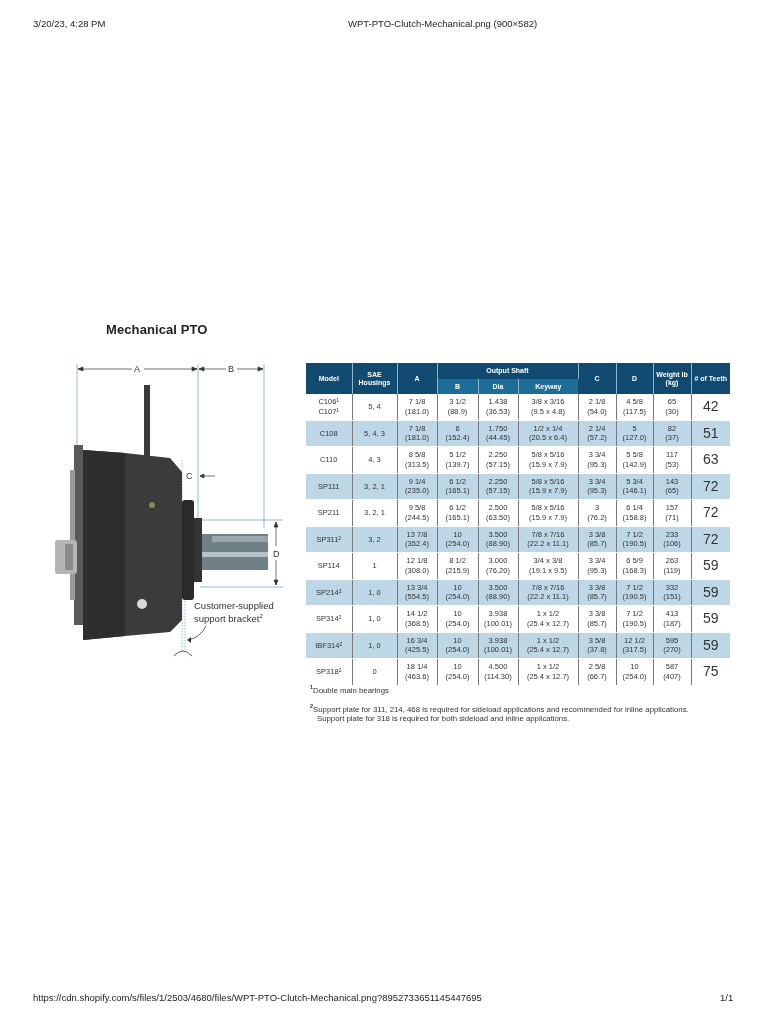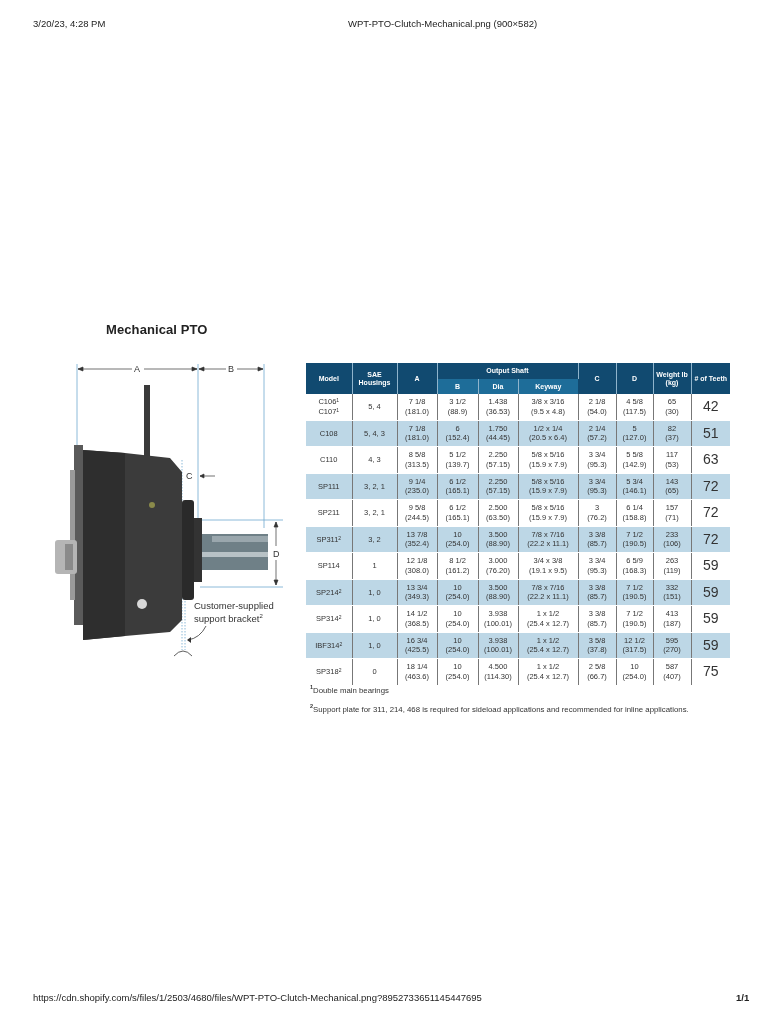--- a/index.html
+++ b/index.html
@@ -2,21 +2,21 @@
 <html><head>
 <meta charset="utf-8">
 <style>
   html, body { margin:0; padding:0; }
   body { width:768px; height:1024px; background:#ffffff; position:relative; overflow:hidden; font-family:"Liberation Sans", sans-serif; color:#222; }
   .print-header { position:absolute; top:18px; left:0; width:768px; height:14px; font-size:9.5px; color:#222; }
   .print-header .date { position:absolute; left:33px; top:0; }
   .print-header .title { position:absolute; left:348px; top:0; }
   .print-footer { position:absolute; top:992px; left:0; width:768px; height:14px; font-size:9.5px; color:#222; }
   .print-footer .url { position:absolute; left:33px; top:0; }
-  .print-footer .page { position:absolute; left:736px; top:0;font-weight:bold; }
+  .print-footer .page { position:absolute; left:720px; top:0; }
 
   .doc-title { position:absolute; left:106px; top:322px; font-size:13px; font-weight:bold; color:#222; letter-spacing:0.1px; }
 
   
   .diagram { position:absolute; left:40px; top:350px; width:260px; height:310px; }
   .diagram svg { position:absolute; left:0; top:0; }
   .callout { position:absolute; left:194px; top:600px; font-size:9.5px; color:#333; line-height:11px; }
   .callout sup { font-size:6px; }
 
   
@@ -213,32 +213,32 @@
         <td><span>7/8 x 7/16</span><br><span>(22.2 x 11.1)</span></td>
         <td><span>3 3/8</span><br><span>(85.7)</span></td>
         <td><span>7 1/2</span><br><span>(190.5)</span></td>
         <td><span>233</span><br><span>(106)</span></td>
         <td class="teeth">72</td>
       </tr>
       <tr>
         <td><span>SP114</span><sup></sup></td>
         <td>1</td>
         <td><span>12 1/8</span><br><span>(308.0)</span></td>
-        <td><span>8 1/2</span><br><span>(161.2)</span></td>
+        <td><span>8 1/2</span><br><span>(215.9)</span></td>
         <td><span>3.000</span><br><span>(76.20)</span></td>
         <td><span>3/4 x 3/8</span><br><span>(19.1 x 9.5)</span></td>
         <td><span>3 3/4</span><br><span>(95.3)</span></td>
         <td><span>6 5/9</span><br><span>(168.3)</span></td>
         <td><span>263</span><br><span>(119)</span></td>
         <td class="teeth">59</td>
       </tr>
       <tr class="alt">
         <td><span>SP214</span><sup>2</sup></td>
         <td>1, 0</td>
-        <td><span>13 3/4</span><br><span>(349.3)</span></td>
+        <td><span>13 3/4</span><br><span>(554.5)</span></td>
         <td><span>10</span><br><span>(254.0)</span></td>
         <td><span>3.500</span><br><span>(88.90)</span></td>
         <td><span>7/8 x 7/16</span><br><span>(22.2 x 11.1)</span></td>
         <td><span>3 3/8</span><br><span>(85.7)</span></td>
         <td><span>7 1/2</span><br><span>(190.5)</span></td>
         <td><span>332</span><br><span>(151)</span></td>
         <td class="teeth">59</td>
       </tr>
       <tr>
         <td><span>SP314</span><sup>2</sup></td>
@@ -274,19 +274,19 @@
         <td><span>2 5/8</span><br><span>(66.7)</span></td>
         <td><span>10</span><br><span>(254.0)</span></td>
         <td><span>587</span><br><span>(407)</span></td>
         <td class="teeth">75</td>
       </tr>
     </tbody>
 </table>
 
 <div class="footnotes">
   <p><sup>1</sup><span>Double main bearings</span></p>
-  <p><sup>2</sup><span>Support plate for 311, 214, 468 is required for sideload applications and recommended for inline applications.</span></p>
+  <p><sup>2</sup><span>Support plate for 311, 214, 468 is required for sideload applications and recommended for inline applications.</span><span class="indent">Support plate for 318 is required for both sideload and inline applications.</span></p>
 </div>
 
 <div class="print-footer">
   <span class="url">https://cdn.shopify.com/s/files/1/2503/4680/files/WPT-PTO-Clutch-Mechanical.png?8952733651145447695</span>
   <span class="page">1/1</span>
 </div>
 
 </body></html>

